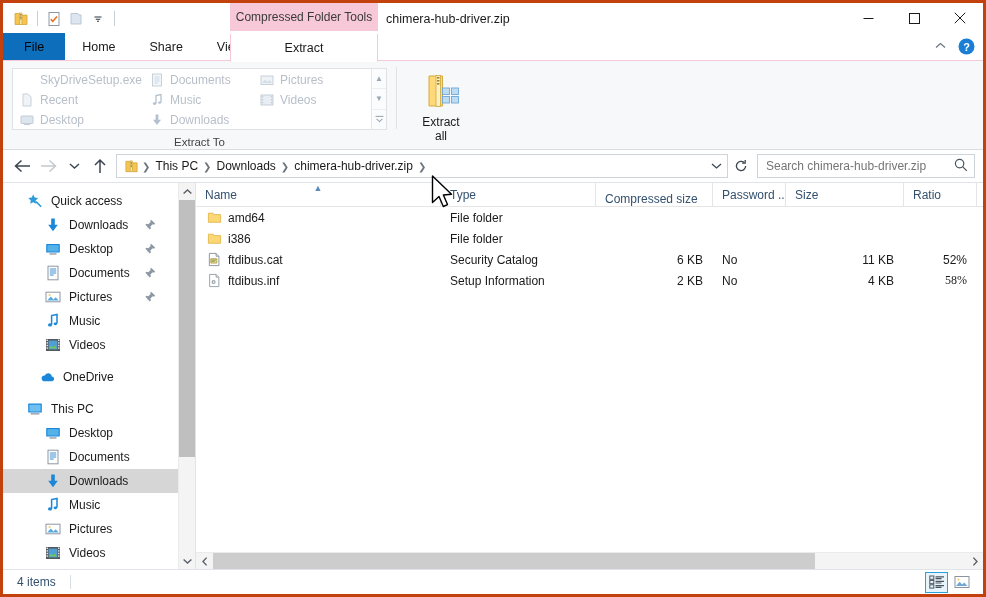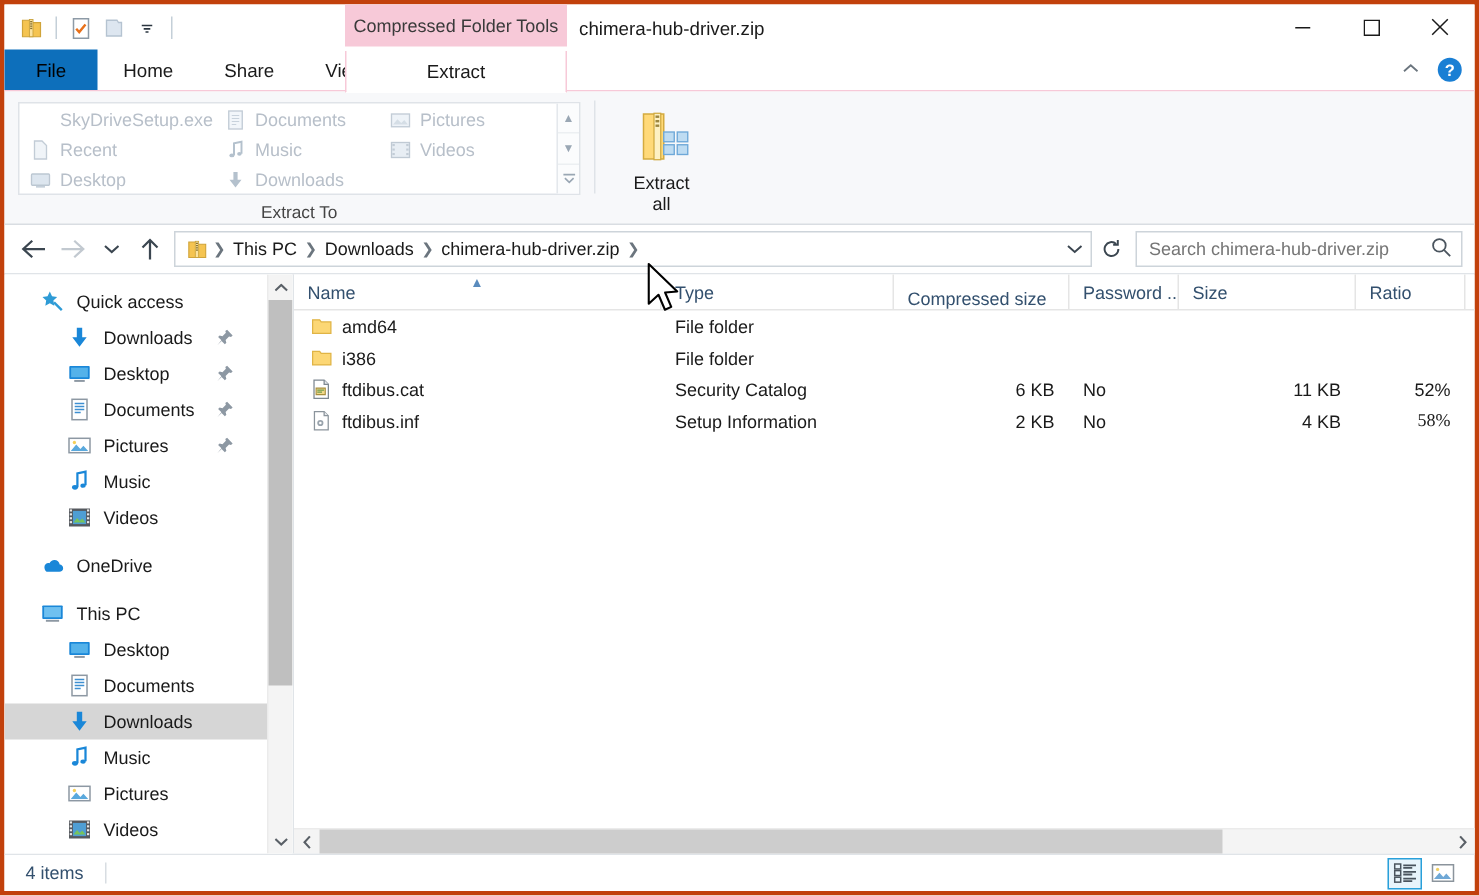--- a/index.html
+++ b/index.html
@@ -688,21 +688,21 @@
                   <rect x="13" y="7.8" width="1.5" height="1.4"></rect>
                   <rect x="13" y="10.4" width="1.5" height="1.4"></rect>
                 </g>
               </svg>
           </span>
           <span class="nav-label">Videos</span>
         </div>
 
         <div class="nav-gap"></div>
 
-        <div class="nav-item" style="padding-left:24px;">
+        <div class="nav-item" style="padding-left:36px;">
           <span class="nav-ico">
             <svg width="16" height="16" viewBox="0 0 16 16">
                 <path d="M4.3 12.2h8.2c1.6 0 2.6-1.1 2.6-2.4 0-1.3-1-2.3-2.3-2.4-.2-1.8-1.7-3.1-3.5-3.1-1.5 0-2.8.9-3.3 2.2-.2-.1-.5-.1-.7-.1-1.5 0-2.7 1.2-2.7 2.7 0 1.7 1.1 3.1 1.7 3.1z" fill="#1a87d8"></path>
               </svg>
           </span>
           <span class="nav-label">OneDrive</span>
         </div>
 
         <div class="nav-gap"></div>
 

